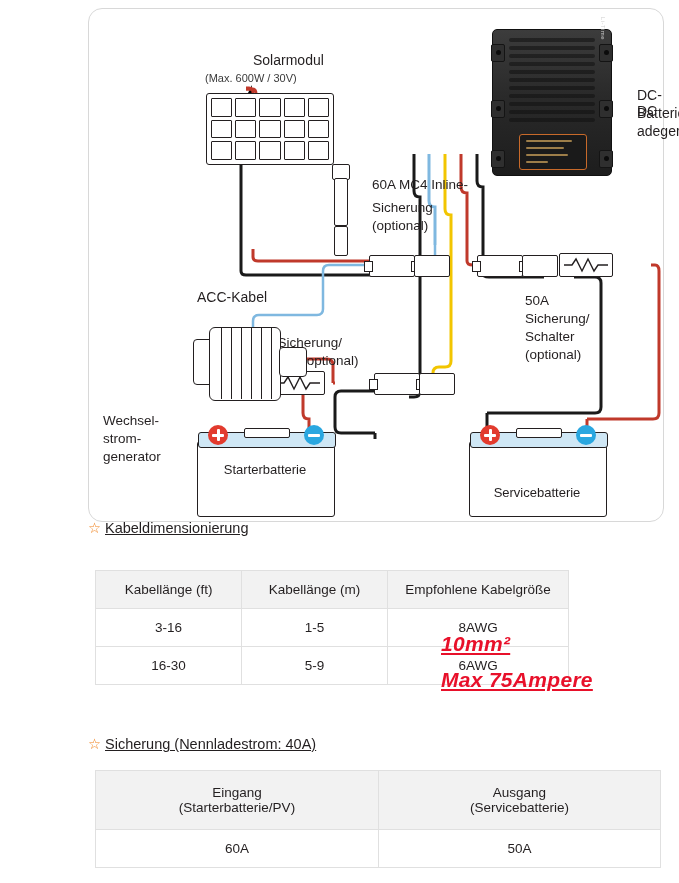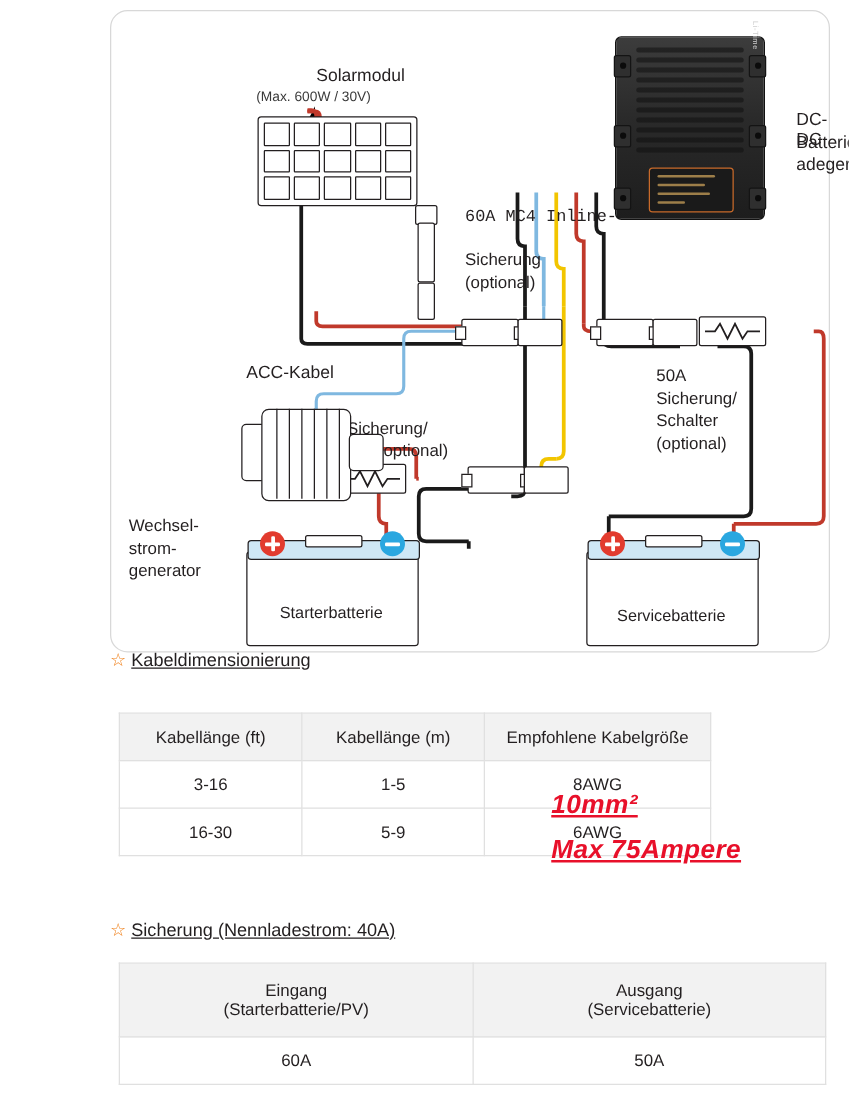--- a/index.html
+++ b/index.html
@@ -176,21 +176,21 @@
       <i></i>
       <i></i>
       <i></i>
   </div>
 
   <div class="mc4">
     <div class="plug"></div>
     <div class="tube"></div>
     <div class="tube2"></div>
   </div>
-  <div class="lbl" style="left:283px;top:158px;font-family:Liberation Mono, monospace;">60A MC4 Inline-</div>
+  <div class="lbl" style="left:283px;top:168px;">60A MC4 Inline-</div>
   <div class="lbl" style="left:283px;top:191px;">Sicherung</div>
   <div class="lbl" style="left:283px;top:209px;">(optional)</div>
 
   <div class="charger">
     <div class="fin" style="top:8px;"></div>
     <div class="fin" style="top:16px;"></div>
     <div class="fin" style="top:24px;"></div>
     <div class="fin" style="top:32px;"></div>
     <div class="fin" style="top:40px;"></div>
     <div class="fin" style="top:48px;"></div>
@@ -269,21 +269,21 @@
   <div class="lbl" style="left:14px;top:404px;">Wechsel-</div>
   <div class="lbl" style="left:14px;top:422px;">strom-</div>
   <div class="lbl" style="left:14px;top:440px;">generator</div>
 
   <div class="batt" style="left:108px;top:432px;">
     <div class="top"></div>
     <div class="cap"></div>
     <div class="term pos"></div>
     <div class="term neg"></div>
   </div>
-  <div class="batt-label" style="left:108px;top:473px;">Starterbatterie</div>
+  <div class="batt-label" style="left:108px;top:453px;">Starterbatterie</div>
 
   <div class="batt" style="left:380px;top:432px;">
     <div class="top"></div>
     <div class="cap"></div>
     <div class="term pos"></div>
     <div class="term neg"></div>
   </div>
   <div class="batt-label" style="left:380px;top:476px;">Servicebatterie</div>
 
 </div>

